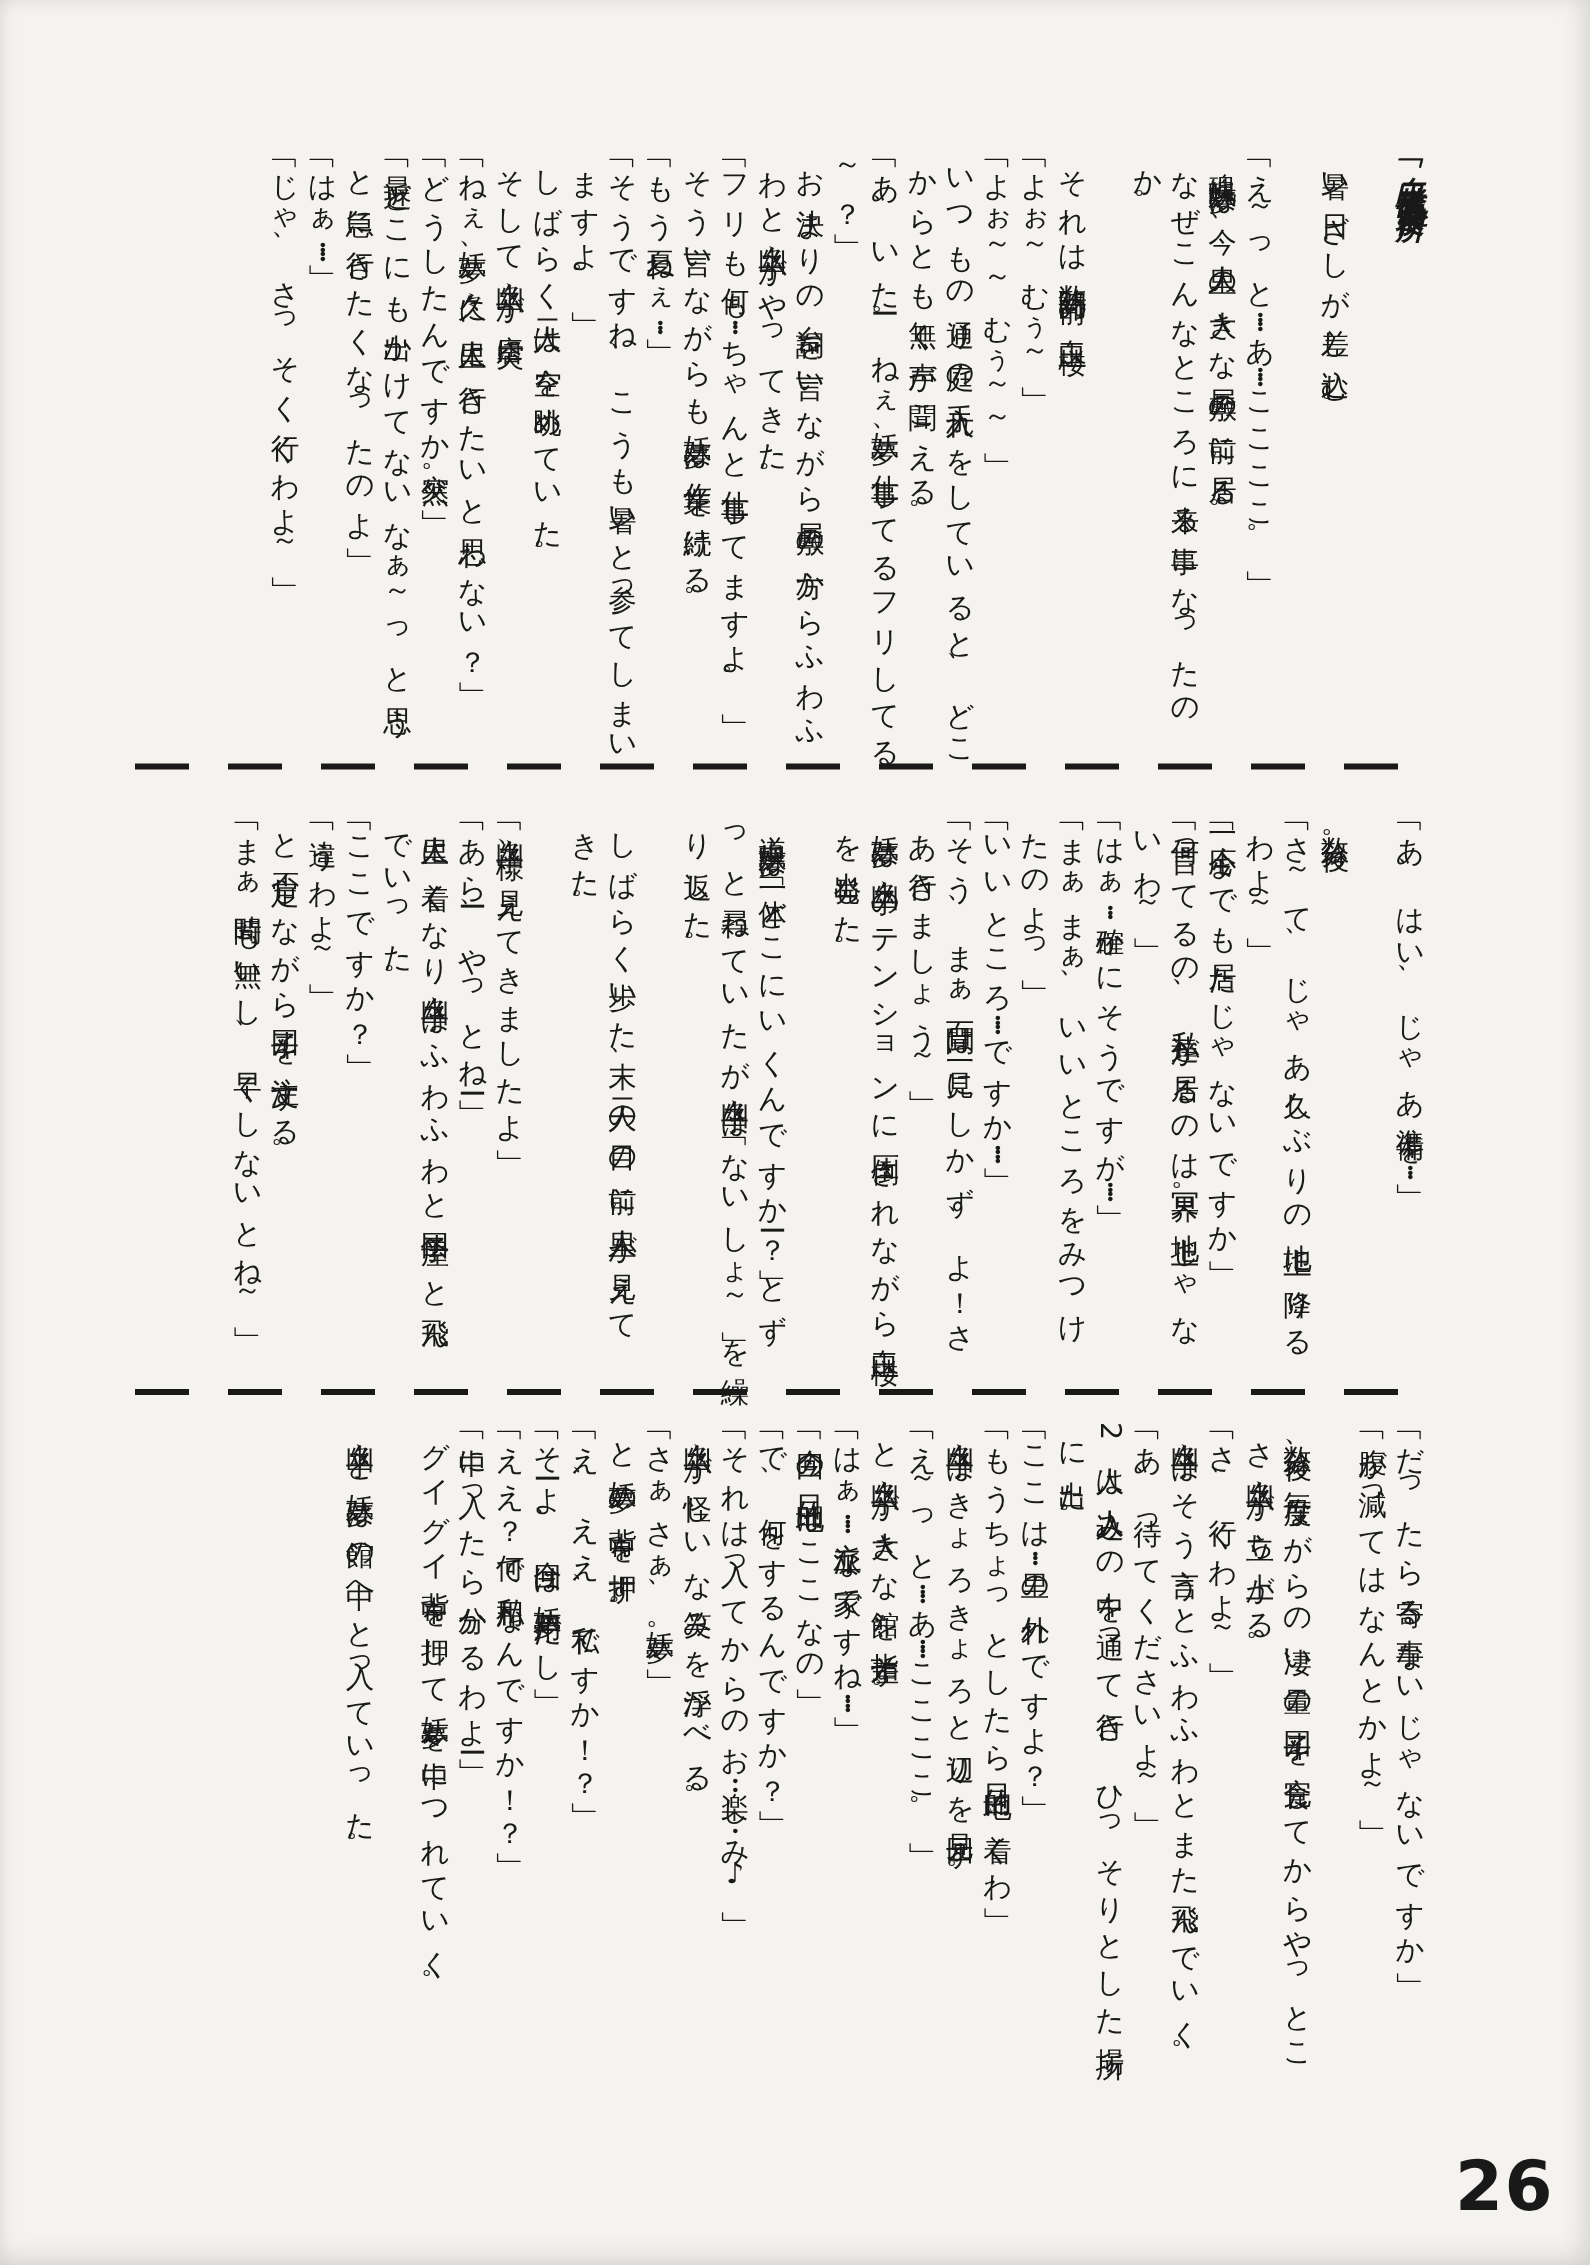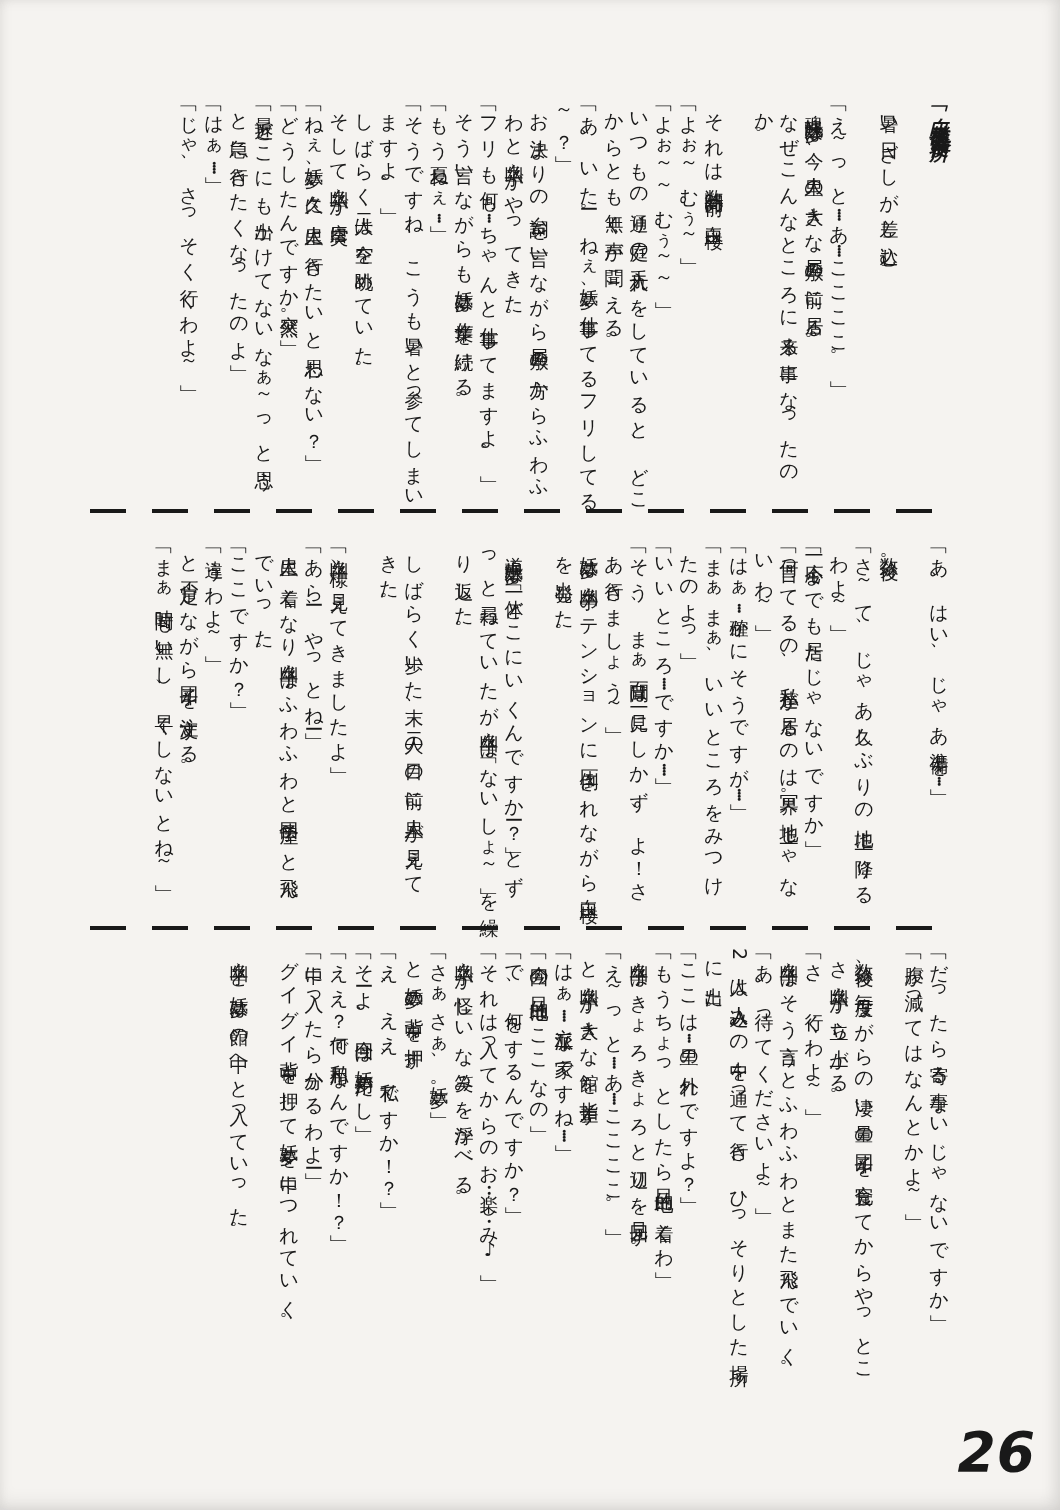--- a/index.html
+++ b/index.html
@@ -39,24 +39,23 @@
     left:90px;
     width:862px;
     height:4px;
     background:repeating-linear-gradient(to right,var(--ink,#191919) 0 36px,transparent 36px 62px);
   }
   .d1{top:509px;}
   .d2{top:926px;}
   .page-number{
     position:absolute;
     right:24px;bottom:26px;
-    font-size:55px;
+    font-size:46px;
     font-weight:bold;
     letter-spacing:1px;
-    font-style:italic;
   }
 </style>
 </head>
 <body>
 
 <div class="page">
   <div class="section s1">
       <div class="vline em">「白玉楼出張公衆便所」</div>
       <div class="vline blank"></div>
       <div class="vline">暑い日ざしが差し込む。</div>

